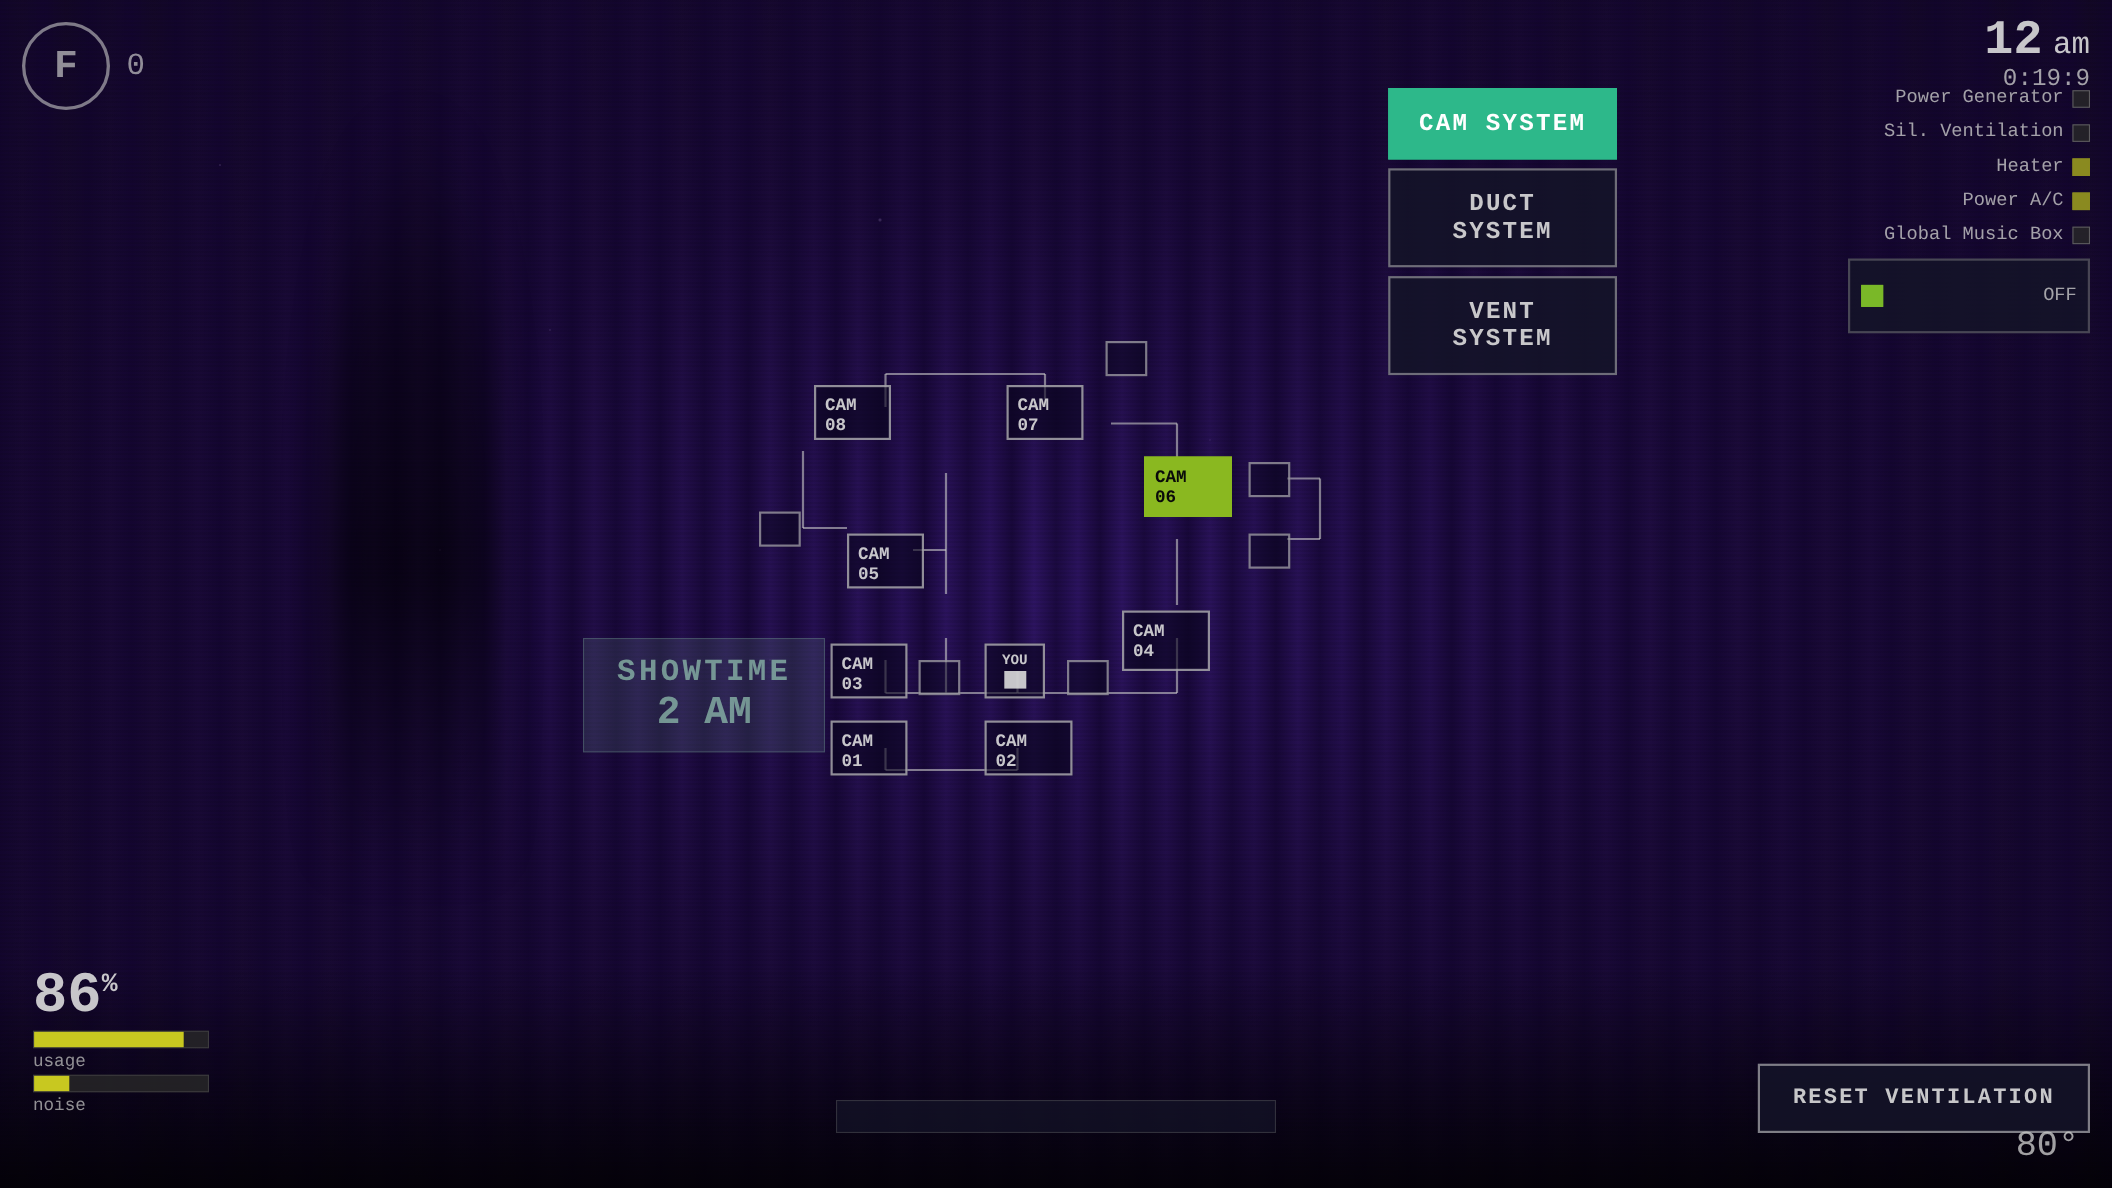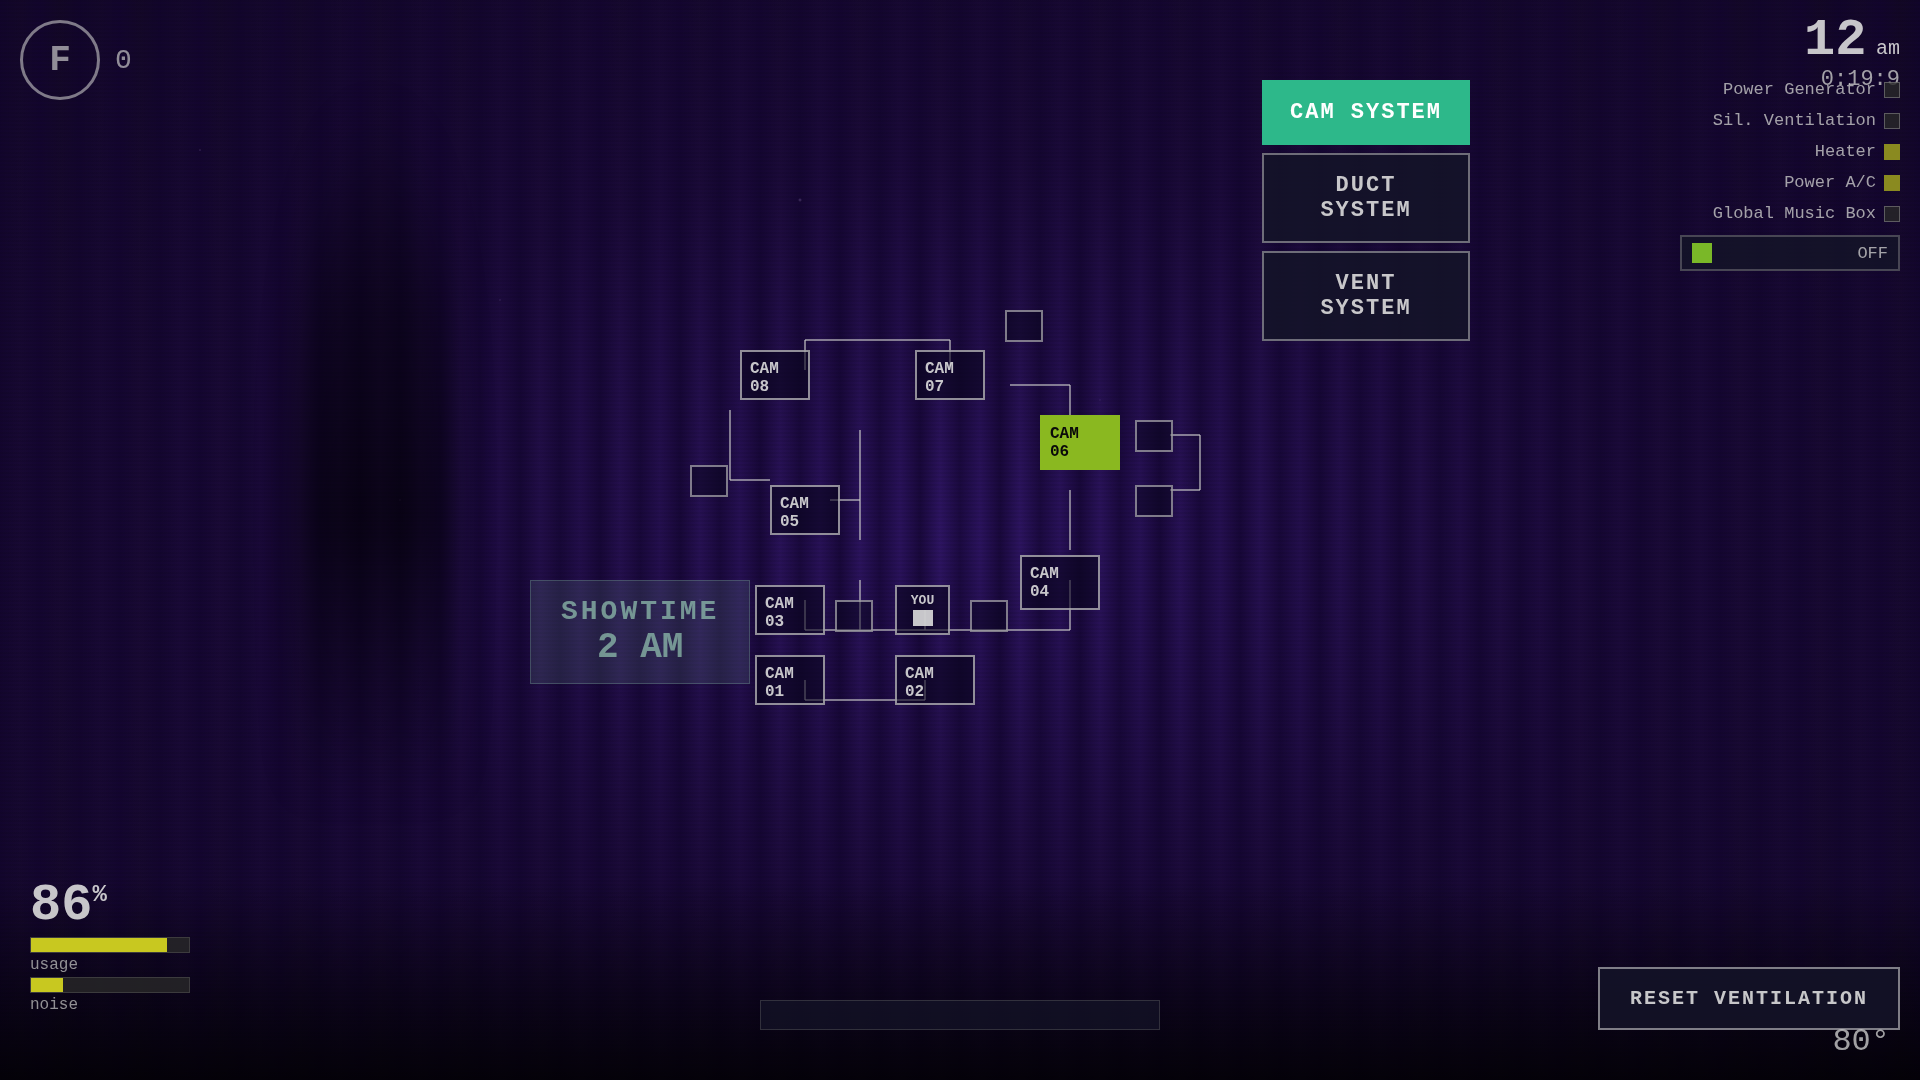--- a/index.html
+++ b/index.html
@@ -125,28 +125,28 @@
     
     .time-display {
       position: absolute;
       top: 15px;
       right: 20px;
       text-align: right;
     }
 
     .time-hour {
       color: rgba(220,220,220,0.9);
-      font-size: 52px;
+      font-size: 44px;
       font-weight: bold;
       line-height: 1;
     }
 
     .time-suffix {
       color: rgba(220,220,220,0.9);
-      font-size: 20px;
+      font-size: 28px;
     }
 
     .time-countdown {
       color: rgba(200,200,200,0.8);
       font-size: 22px;
       text-align: right;
     }
 
     
     .system-buttons {
@@ -205,21 +205,21 @@
 
     .status-indicator.yellow {
       background: #8a8a20;
       border-color: #8a8a20;
     }
 
     .status-off {
       width: 100%;
       background: rgba(20,20,40,0.85);
       border: 2px solid rgba(150,150,150,0.4);
-      padding: 6px 10px;
+      padding: 22px 10px;
       display: flex;
       align-items: center;
       justify-content: space-between;
       margin-top: 8px;
     }
 
     .off-indicator {
       width: 20px;
       height: 20px;
       background: #7ab828;

